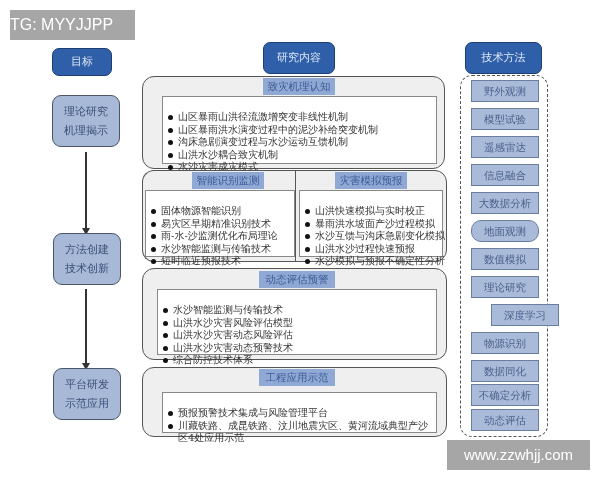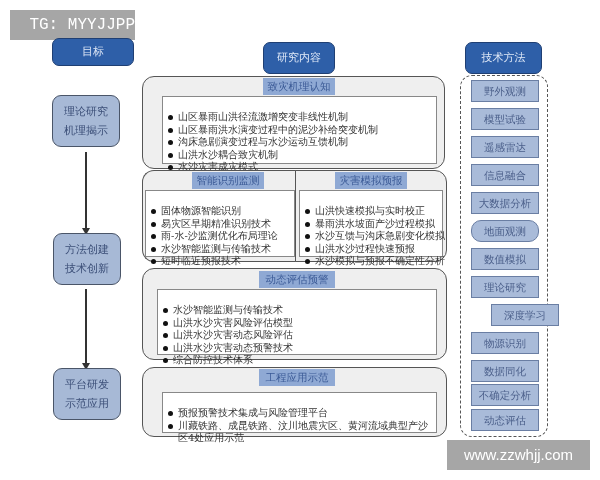--- a/index.html
+++ b/index.html
@@ -1,20 +1,20 @@
 <!DOCTYPE html>
 <html><head>
 <meta charset="utf-8">
 <style>
   html, body { margin:0; padding:0; }
   body { width:600px; height:480px; background:#ffffff; position:relative; overflow:hidden;
          font-family: "DejaVu Serif", "Liberation Serif", serif; }
   .abs { position:absolute; box-sizing:border-box; }
   .watermark-tl { left:10px; top:10px; width:125px; height:30px; background:#a6a6a6; color:#fff;
-                  font-family:Liberation Mono, monospace; font-size:16px; line-height:30px; text-align:right; }
+                  font-family:Liberation Sans, sans-serif; font-size:16px; line-height:30px; text-align:left; }
   .watermark-br { left:447px; top:440px; width:143px; height:30px; background:#a6a6a6; color:#fff;
                   font-family:"Liberation Sans", sans-serif; font-size:15px; line-height:30px; text-align:center; }
   .hdr { background:#2e5fa8; border:1.5px solid #1f3f73; border-radius:7px; color:#dfe8f7;
          font-size:11px; text-align:center; }
   .goal { background:#a7b9d6; border:1.5px solid #4a5568; border-radius:9px; color:#3c4f78;
           font-size:11px; text-align:center; line-height:19px; display:flex; align-items:center; justify-content:center; }
   .arrow-line { width:1.5px; background:#333; }
   .arrow-head { width:0; height:0; border-left:4px solid transparent; border-right:4px solid transparent; border-top:7px solid #333; }
   .panel { background:#efefef; border:1.5px solid #555; border-radius:12px; }
   .sec-title { background:#8fa9d4; color:#3b5a96; font-size:10.5px; text-align:center; line-height:16px; }
@@ -25,21 +25,21 @@
   .inner li.wrap { white-space:normal; }
   .methods { border:1.5px dashed #555; border-radius:12px; }
   .method { background:#a9bbd9; border:1px solid #6a7ea3; color:#4b5f8a; font-size:10.5px; text-align:center;
             line-height:20px; left:10px; width:68px; height:22px; }
 </style>
 </head>
 <body>
 
 <div class="abs watermark-tl">TG: MYYJJPP</div>
 
-<div class="abs hdr" style="left:52px;top:38px;width:82px;height:28px;line-height:26px;">目标</div>
+<div class="abs hdr" style="left:52px;top:48px;width:60px;height:28px;line-height:26px;">目标</div>
 <div class="abs hdr" style="left:263px;top:42px;width:72px;height:32px;line-height:30px;">研究内容</div>
 <div class="abs hdr" style="left:465px;top:42px;width:77px;height:32px;line-height:30px;">技术方法</div>
 
 <div class="abs goal" style="left:52px;top:95px;width:68px;height:52px;">
   <div>
       <div>理论研究</div>
       <div>机理揭示</div>
     </div>
 </div>
 <div class="abs arrow-line" style="left:85px;top:152px;height:78px;"></div>

